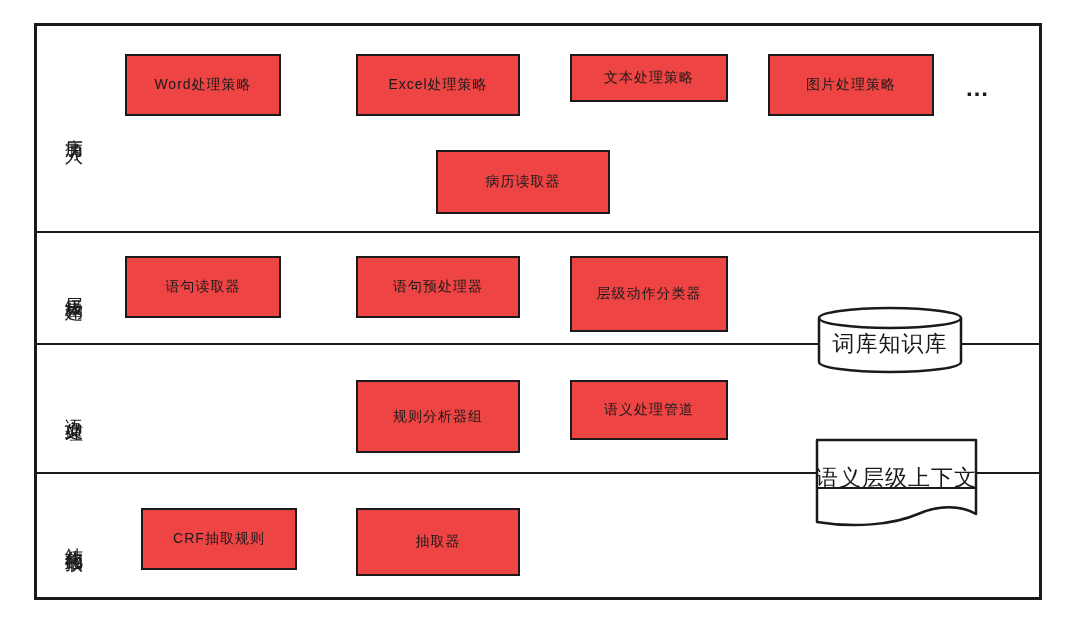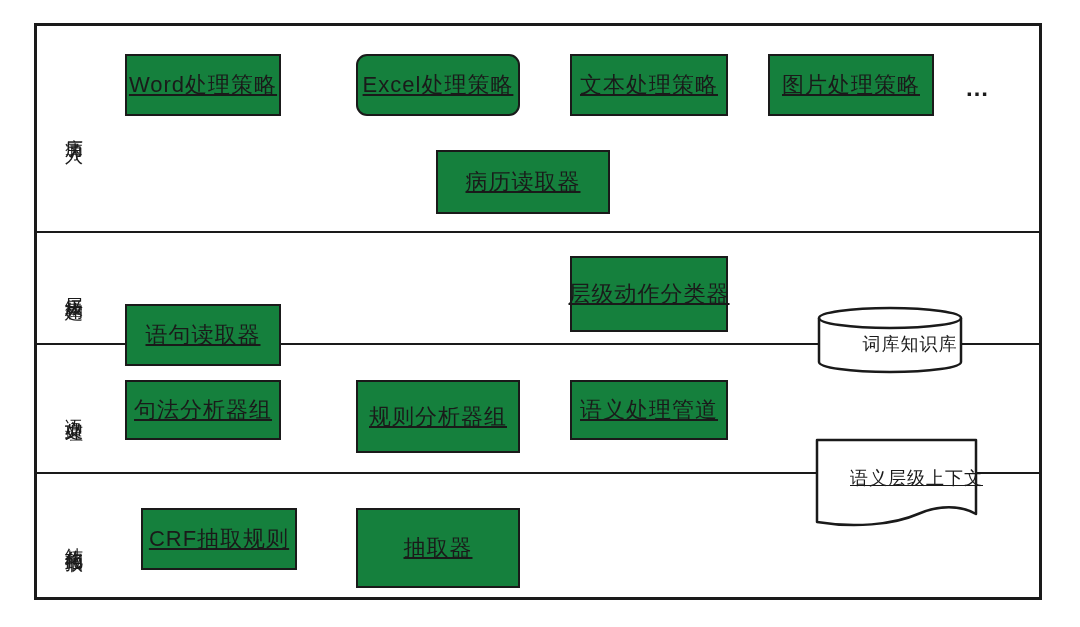--- a/index.html
+++ b/index.html
@@ -24,75 +24,74 @@
   }
   .layer-label {
     position: absolute; left: 20px; width: 34px;
     display: flex; align-items: center; justify-content: center;
     writing-mode: vertical-rl; text-orientation: upright;
     font-size: 18px; font-weight: 500; letter-spacing: 2px;
     z-index: 2; user-select: none;
   }
   .node {
     position: absolute;
-    background: #15803d;
+    background: #ef4444;
     border: 2px solid #1a1a1a;
     box-sizing: border-box;
     display: flex; align-items: center; justify-content: center;
-    font-size: 22px; font-weight: 500; letter-spacing: 1px;
-    z-index: 3; white-space: nowrap; text-decoration: underline;
+    font-size: 14px; font-weight: 500; letter-spacing: 1px;
+    z-index: 3; white-space: nowrap;
   }
   .ellipsis {
     position: absolute;
     font-size: 24px; font-weight: 700; letter-spacing: 2px;
     z-index: 3; line-height: 1;
   }
   .shape-wrap { position: absolute; z-index: 4; }
   .shape-wrap svg { display: block; }
   .shape-text {
     position: absolute; left: 0; top: 0; width: 100%; height: 100%;
     display: flex; align-items: center; justify-content: center;
-    font-size: 18px; font-weight: 500; letter-spacing: 1px;
+    font-size: 22px; font-weight: 500; letter-spacing: 1px;
     white-space: nowrap;
-    margin-left: 20px;
   }
   .shape-text.db { padding-top: 8px; box-sizing: border-box; }
   .shape-text.doc { padding-bottom: 12px; box-sizing: border-box; text-decoration: underline; }
 </style>
 </head>
 <body>
 
 <div class="stage">
   <div class="frame">
 
     <div class="divider" style="top:205px;"></div>
     <div class="divider" style="top:317px;"></div>
     <div class="divider" style="top:446px;"></div>
 
     <div class="layer-label" style="top:0px; height:205px;">病历导入</div>
     <div class="layer-label" style="top:205px; height:112px;">层级构建</div>
     <div class="layer-label" style="top:317px; height:129px;">语义处理</div>
     <div class="layer-label" style="top:446px; height:131px;">结构化抽取</div>
 
     <div class="node" style="left:88px;  top:28px; width:156px; height:62px;">Word处理策略</div>
-    <div class="node" style="left:319px; top:28px; width:164px; height:62px;border-radius:11px;">Excel处理策略</div>
-    <div class="node" style="left:533px; top:28px; width:158px; height:62px;">文本处理策略</div>
+    <div class="node" style="left:319px; top:28px; width:164px; height:62px;">Excel处理策略</div>
+    <div class="node" style="left:533px; top:28px; width:158px; height:48px;">文本处理策略</div>
     <div class="node" style="left:731px; top:28px; width:166px; height:62px;text-align:right;">图片处理策略</div>
     <div class="ellipsis" style="left:928px; top:50px;">…</div>
     <div class="node" style="left:399px; top:124px; width:174px; height:64px;">病历读取器</div>
 
-    <div class="node" style="left:88px;  top:230px; width:156px; height:62px;margin-top:48px;">语句读取器</div>
+    <div class="node" style="left:88px;  top:230px; width:156px; height:62px;">语句读取器</div>
+    <div class="node" style="left:319px; top:230px; width:164px; height:62px;">语句预处理器</div>
     <div class="node" style="left:533px; top:230px; width:158px; height:76px;">层级动作分类器</div>
 
-    <div class="node" style="left:88px;  top:354px; width:156px; height:60px;">句法分析器组</div>
     <div class="node" style="left:319px; top:354px; width:164px; height:73px;">规则分析器组</div>
     <div class="node" style="left:533px; top:354px; width:158px; height:60px;">语义处理管道</div>
 
     <div class="node" style="left:104px;  top:482px; width:156px; height:62px;">CRF抽取规则</div>
-    <div class="node" style="left:319px; top:482px; width:164px; height:80px;">抽取器</div>
+    <div class="node" style="left:319px; top:482px; width:164px; height:68px;">抽取器</div>
 
     <div class="shape-wrap" style="left:780px; top:280px; width:146px; height:68px;">
       <svg width="146" height="68" viewBox="0 0 146 68">
         <path d="M2 12 C2 6.5 33 2 73 2 C113 2 144 6.5 144 12 L144 56 C144 61.5 113 66 73 66 C33 66 2 61.5 2 56 Z" fill="#ffffff" stroke="#1a1a1a" stroke-width="2.5"></path>
         <path d="M2 12 C2 17.5 33 22 73 22 C113 22 144 17.5 144 12" fill="none" stroke="#1a1a1a" stroke-width="2.5"></path>
       </svg>
       <div class="shape-text db">词库知识库</div>
     </div>
 
     <div class="shape-wrap" style="left:778px; top:412px; width:163px; height:92px;">

